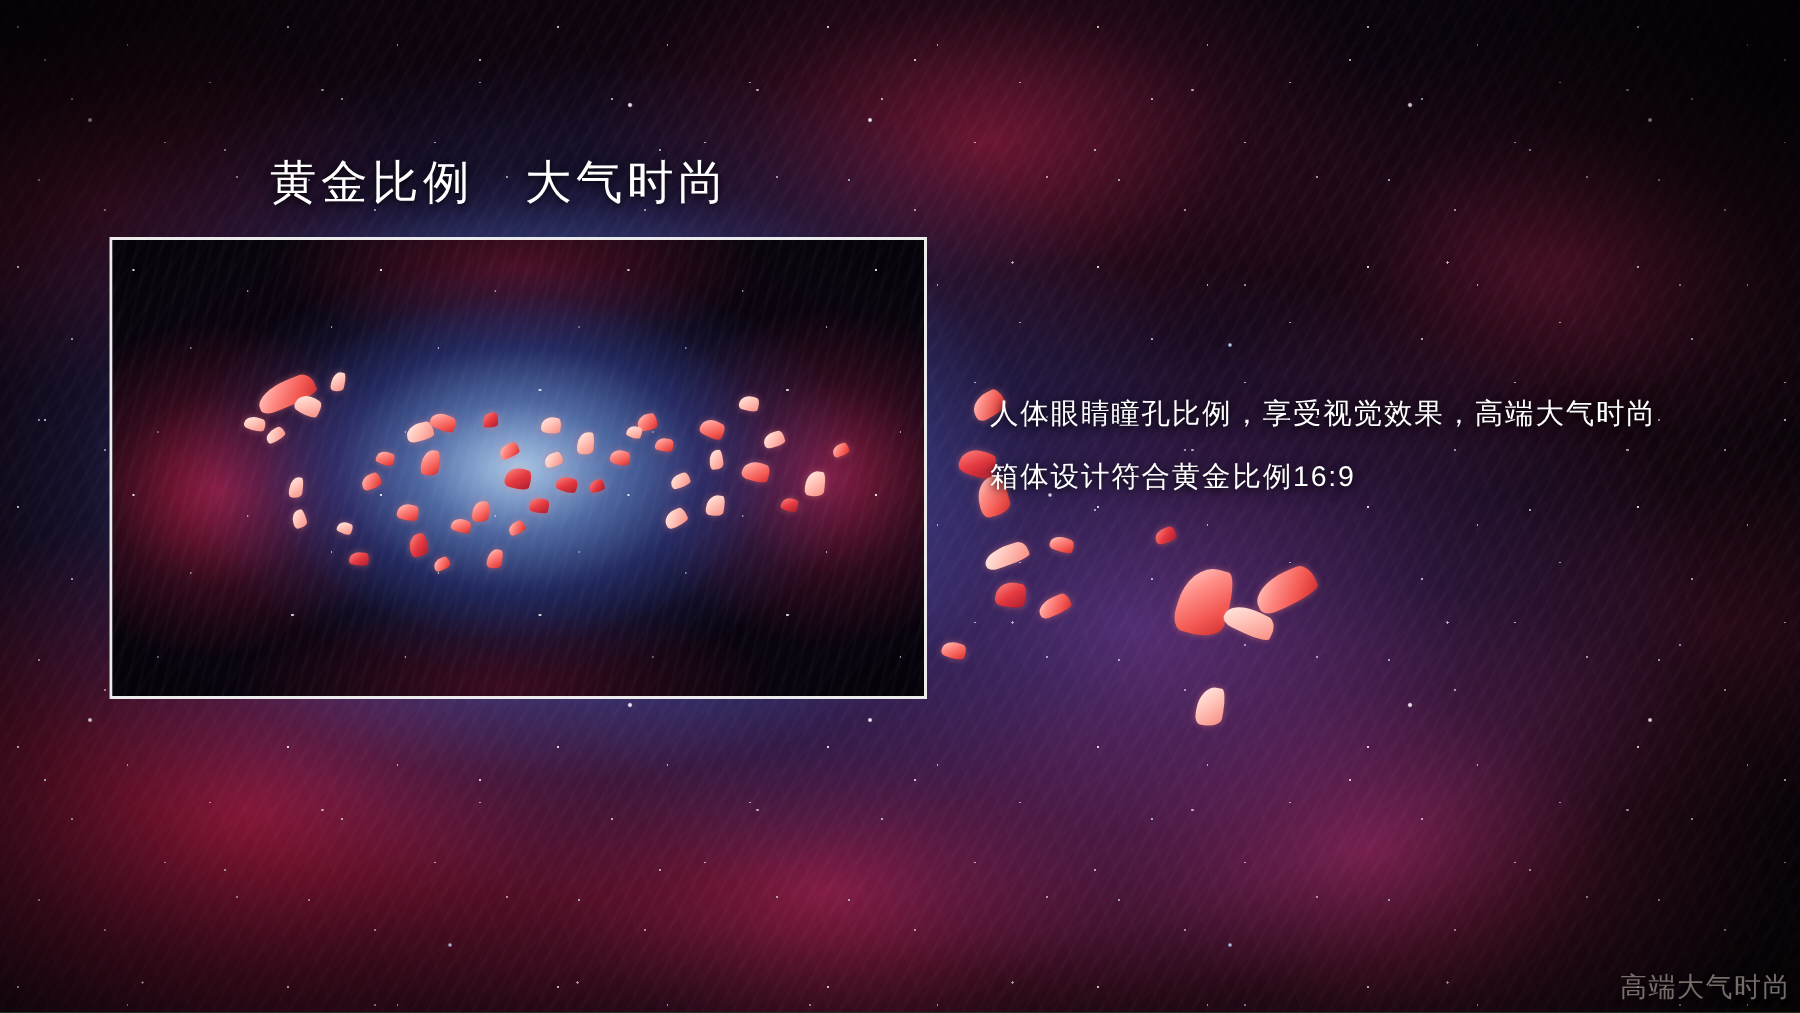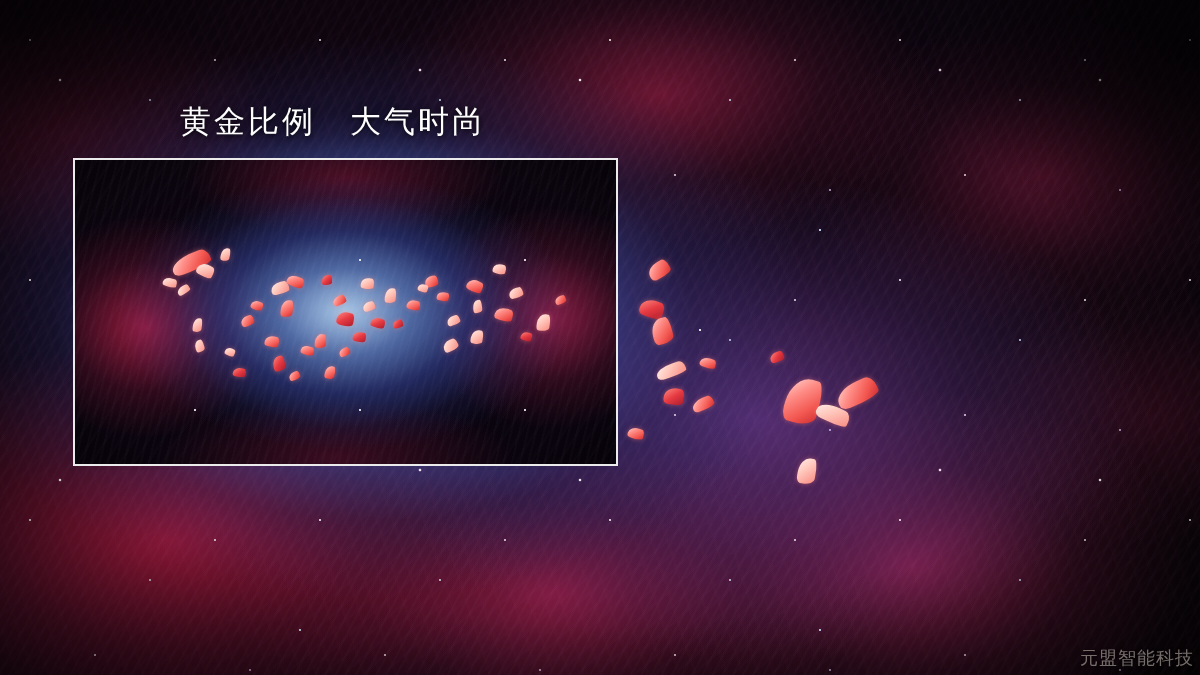--- a/index.html
+++ b/index.html
@@ -235,17 +235,19 @@
         <div class="petal deep" style="left: 446px; top: 172px; width: 11px; height: 9px; transform: rotate(22deg);"></div>
         <div class="petal pale" style="left: 462px; top: 154px; width: 13px; height: 17px; transform: rotate(8deg);"></div>
         <div class="petal" style="left: 480px; top: 136px; width: 11px; height: 8px; transform: rotate(-18deg);"></div>
         <div class="petal pale" style="left: 418px; top: 104px; width: 13px; height: 10px; transform: rotate(16deg);"></div>
       </div>
   </div>
 
   <div id="title">黄金比例　大气时尚</div>
 
   <div id="body-text">
+    <div class="body-line">人体眼睛瞳孔比例，享受视觉效果，高端大气时尚</div>
+    <div class="body-line">箱体设计符合黄金比例16:9</div>
   </div>
 
-  <div id="watermark">元盟智能科技</div>
+  <div id="watermark">高端大气时尚</div>
 
 </div>
 
 </body></html>

